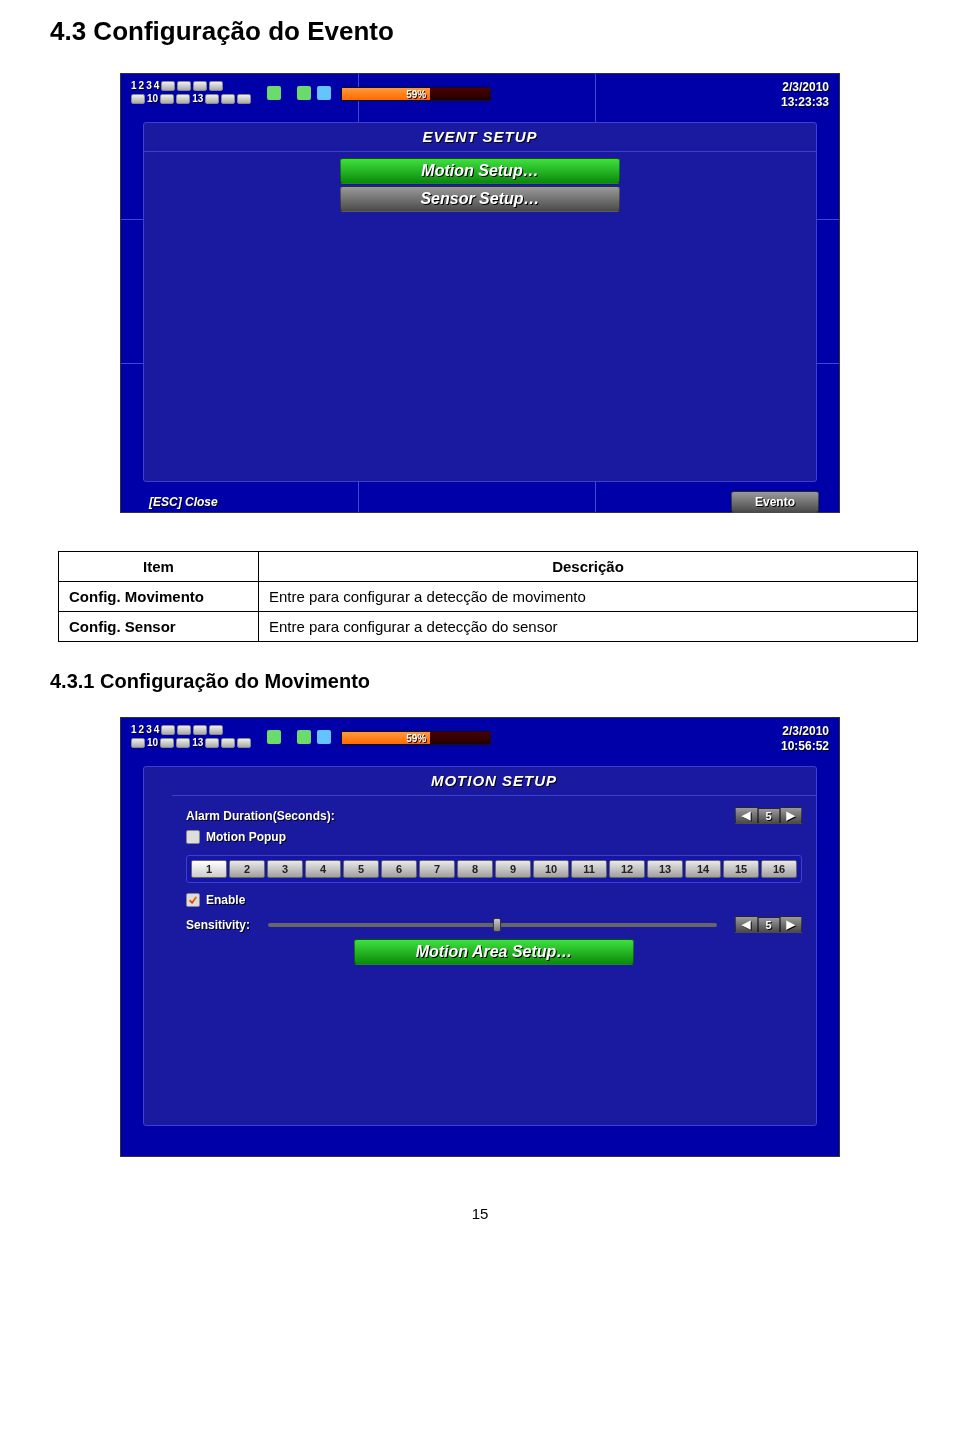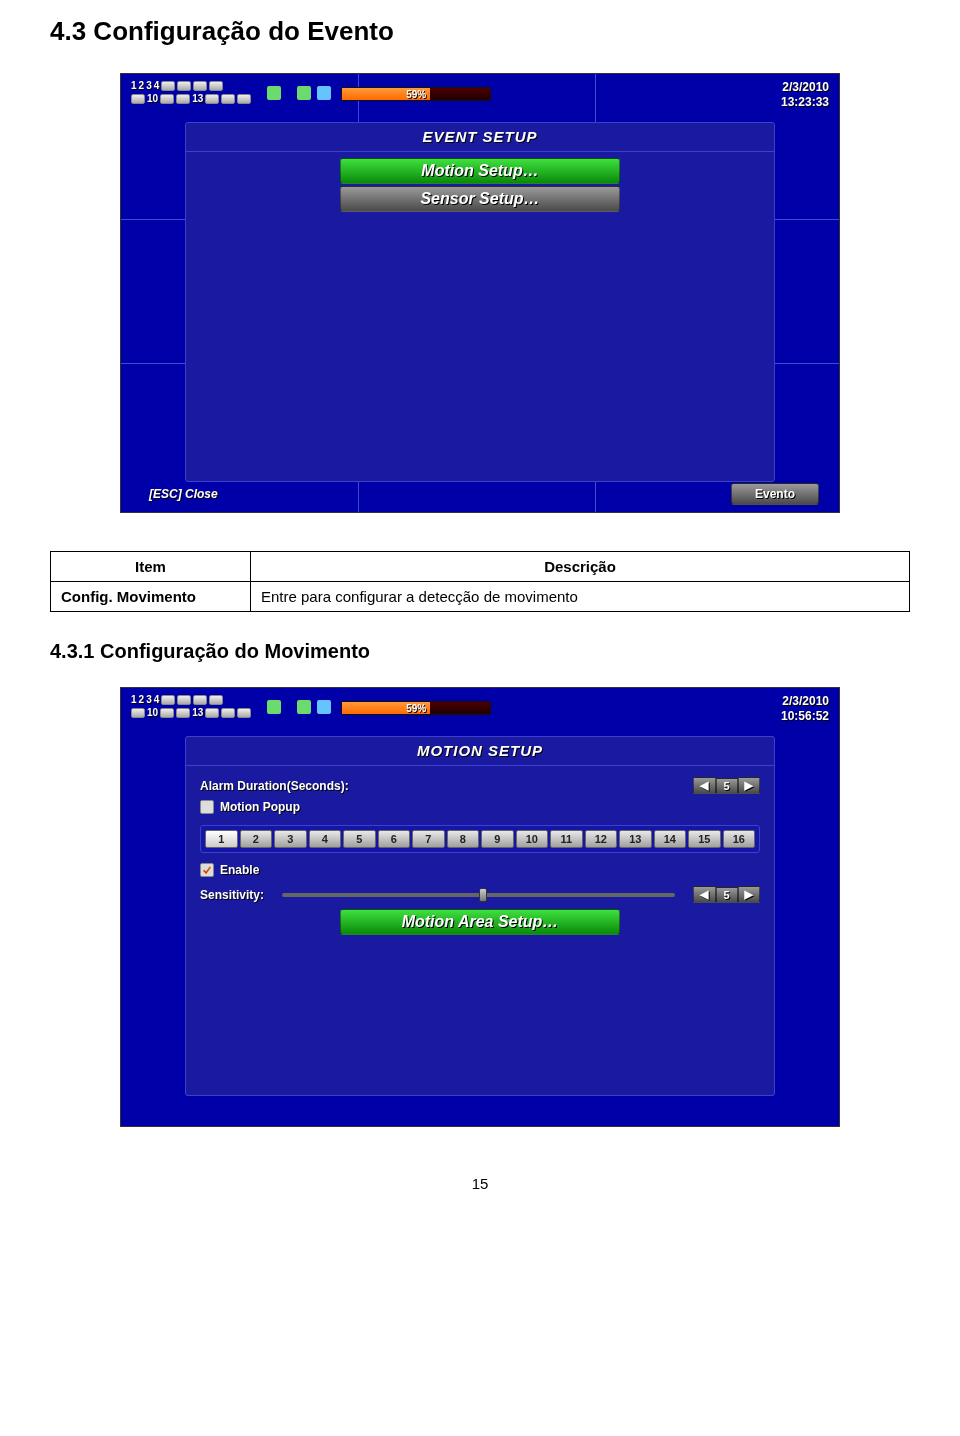--- a/index.html
+++ b/index.html
@@ -88,22 +88,22 @@
   .grid-lines .h2,
   .grid-lines .v1,
   .grid-lines .v2 {
     position:absolute; background: rgba(120,150,255,0.5);
   }
   .grid-lines .h1,.grid-lines .h2 { left:0; right:0; height:1px; }
   .grid-lines .v1,.grid-lines .v2 { top:0; bottom:0; width:1px; }
   
   .panel {
     position:relative;
-    margin: 8px auto 0;
-    width:590px;
+    margin: 8px auto 8px;
+    width:674px;
     background: #1a1aa0;
     border:1px solid #3e3ecf;
     border-radius:3px;
     color:#fff;
   }
   .panel-title {
     font-size:15px; font-weight:bold; letter-spacing:1px;
     text-align:center; padding:5px 0 6px;
     color:#fff; text-shadow:1px 1px 0 #000;
     border-bottom:1px solid #3e3ecf;
@@ -200,21 +200,21 @@
   }
   .slider .knob {
     position:absolute; top:-5px; left:50%;
     width:8px; height:14px; background:linear-gradient(#ccc,#777);
     border:1px solid #333; border-radius:2px;
   }
   
   table.desc {
     width: 100%;
     border-collapse: collapse;
-    margin: 12px 0 10px;
+    margin: 12px 8px 10px;
     font-size: 15px;
     border-radius: 25px;
   }
   table.desc th, table.desc td {
     border:1px solid #000;
     padding:6px 10px;
     text-align:left;
   }
   table.desc th.itemcol { width:200px; text-align:center; }
   table.desc th.desccol { text-align:center; }
@@ -298,20 +298,24 @@
     <tr>
       <th class="itemcol">Item</th>
       <th class="desccol">Descrição</th>
     </tr>
   </thead>
   <tbody>
     <tr>
       <td class="item">Config. Movimento</td>
       <td>Entre para configurar a detecção de movimento</td>
     </tr>
+    <tr>
+      <td class="item">Config. Sensor</td>
+      <td>Entre para configurar a detecção do sensor</td>
+    </tr>
   </tbody>
 </table>
 
 <h3 class="sub-heading">4.3.1 Configuração do Movimento</h3>
 
 <div class="shot-wrap">
   <div class="dvr" style="height:440px;">
     <div class="statusbar">
       <div class="status-left">
         <div class="chan-grid">
@@ -347,21 +351,21 @@
           <div class="fill"></div>
           <div class="pct">59%</div>
         </div>
       </div>
       <div class="status-right">
         <div>2/3/2010</div>
         <div>10:56:52</div>
       </div>
     </div>
 
-    <div class="panel" style="height:360px;">
+    <div class="panel" style="height:360px;padding-left:28px;">
       <div class="panel-title">MOTION SETUP</div>
       <div class="panel-body-motion">
         <div class="row">
           <span class="label">Alarm Duration(Seconds):</span>
           <span class="spinner">
             <span class="arrow">◀</span>
             <span class="val">5</span>
             <span class="arrow">▶</span>
           </span>
         </div>

